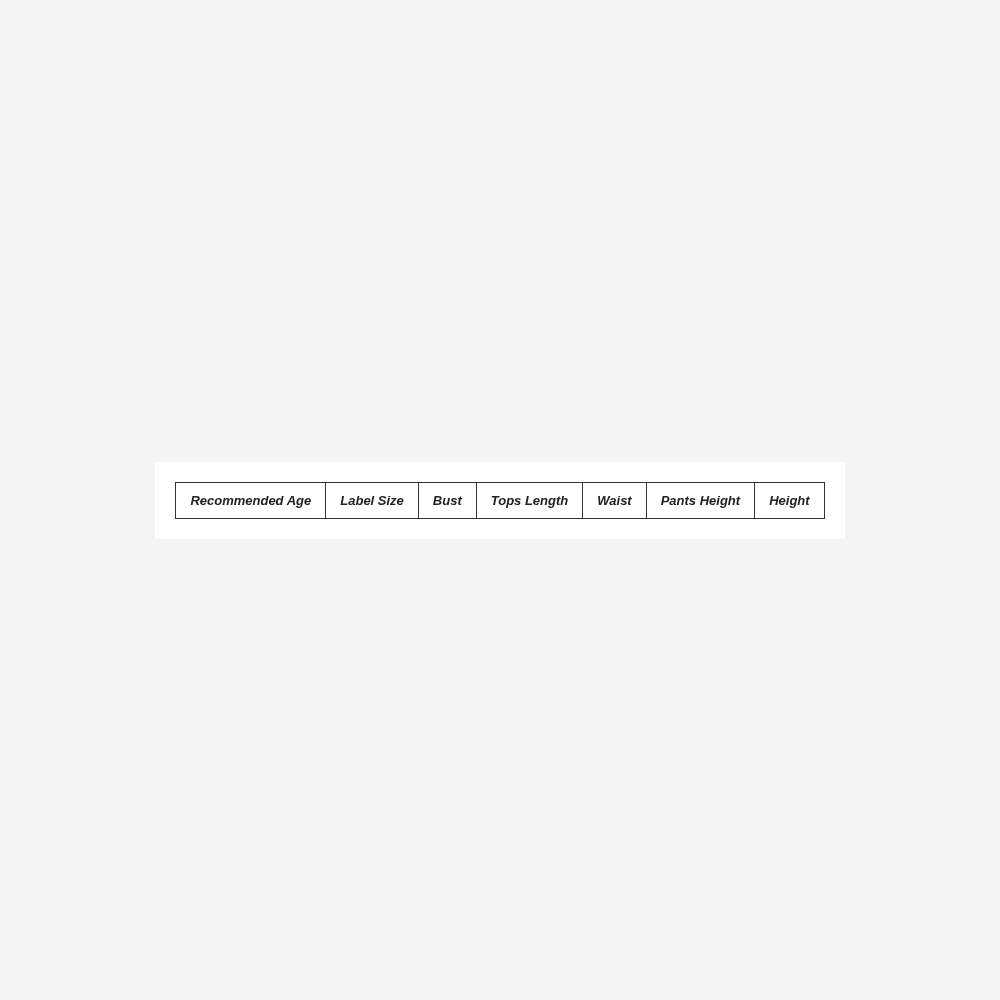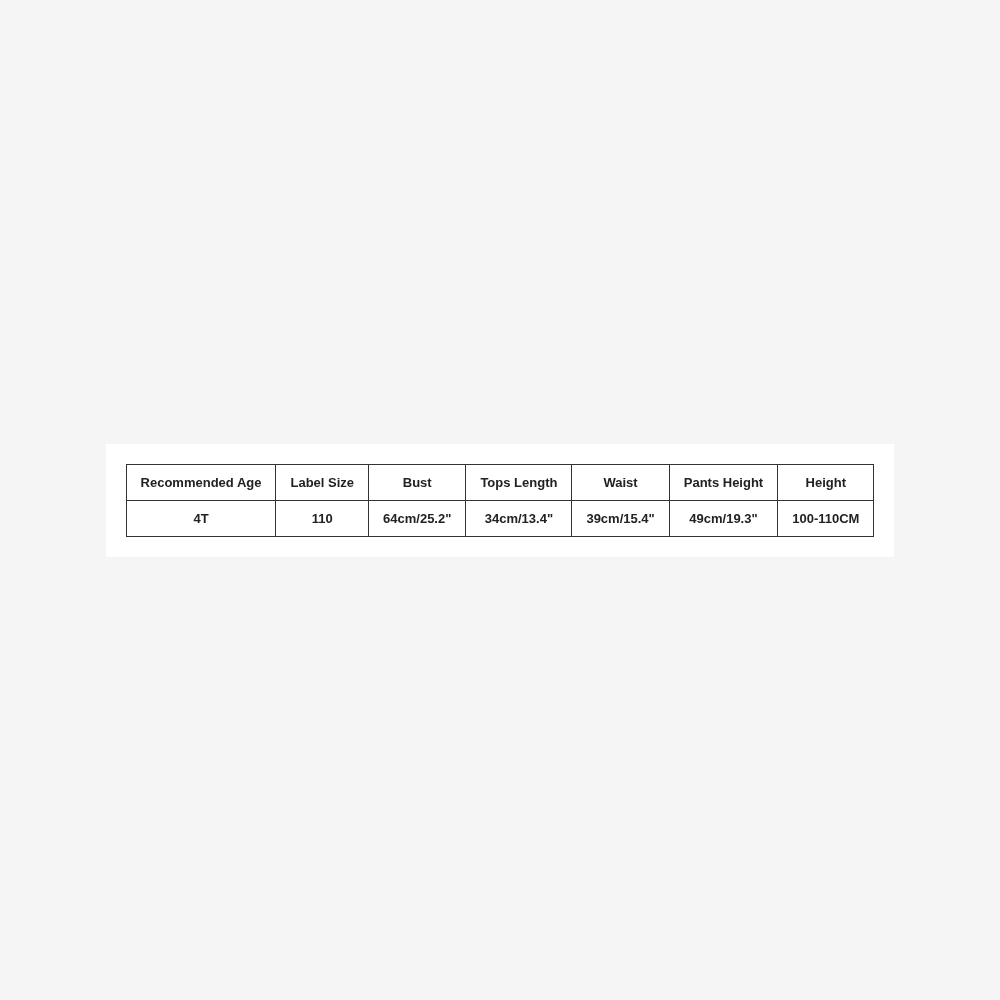--- a/index.html
+++ b/index.html
@@ -14,20 +14,21 @@
       background-color: #f5f5f5;
       display: flex;
       align-items: center;
       justify-content: center;
       font-family: Arial, sans-serif;
     }
 
     .table-container {
       background: #fff;
       padding: 20px;
+      font-style: italic;
     }
 
     table {
       border-collapse: collapse;
       font-size: 13px;
       color: #222;
     }
 
     table th, table td {
       border: 1px solid #333;
@@ -55,24 +56,15 @@
       <th>Recommended Age</th>
           <th>Label Size</th>
           <th>Bust</th>
           <th>Tops Length</th>
           <th>Waist</th>
           <th>Pants Height</th>
           <th>Height</th>
         </tr>
     </thead>
     <tbody>
-        <tr>
-          <td>4T</td>
-          <td>110</td>
-          <td>64cm/25.2"</td>
-          <td>34cm/13.4"</td>
-          <td>39cm/15.4"</td>
-          <td>49cm/19.3"</td>
-          <td>100-110CM</td>
-        </tr>
       </tbody>
   </table>
 </div>
 
 </body></html>

